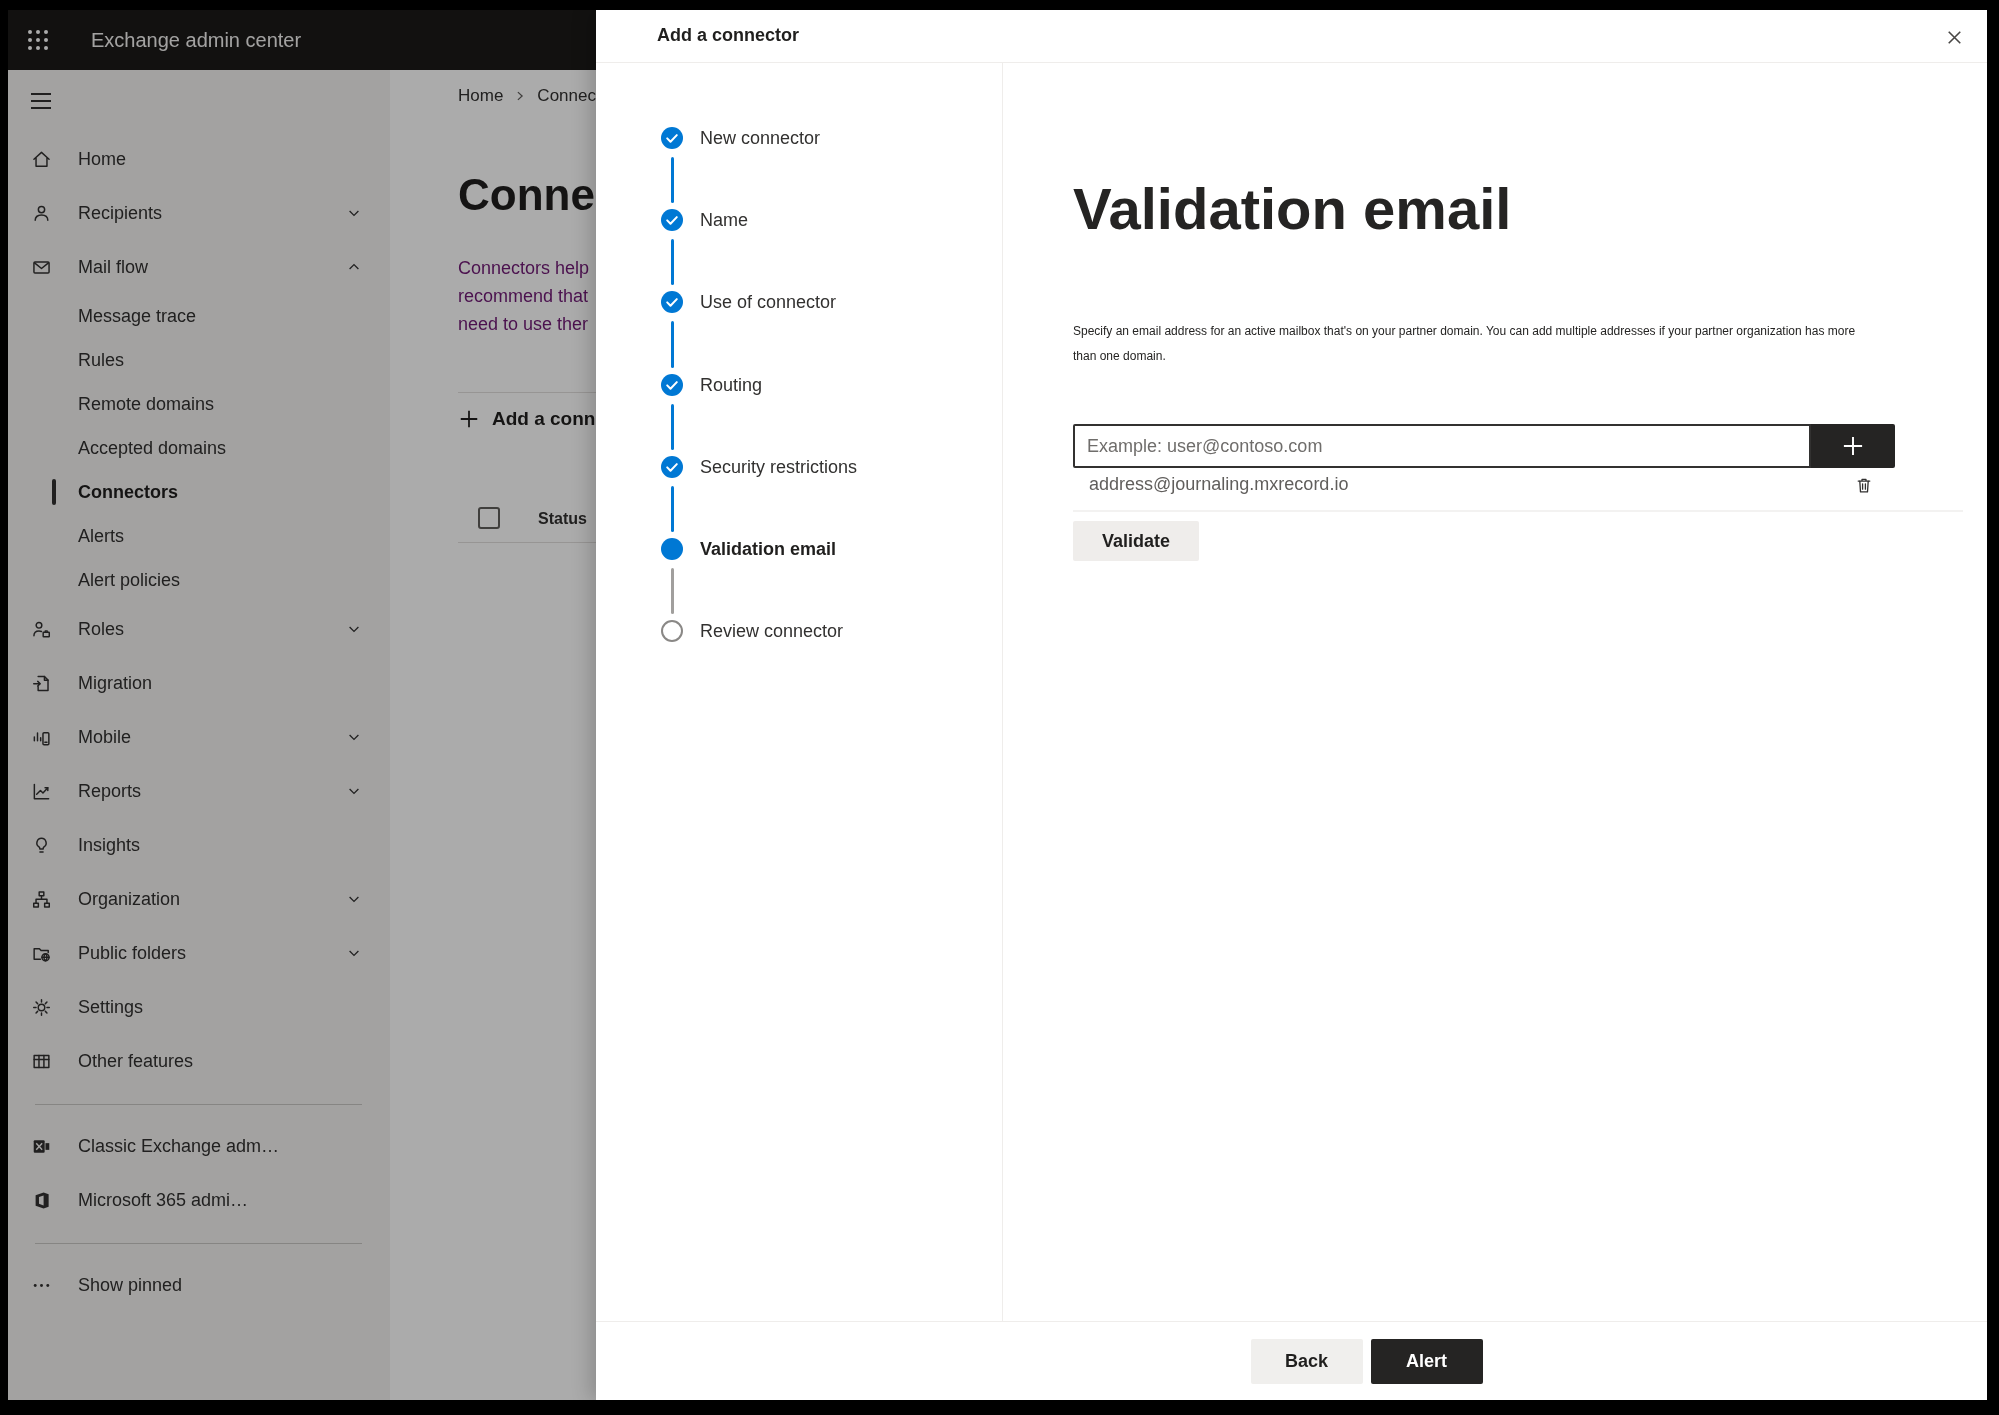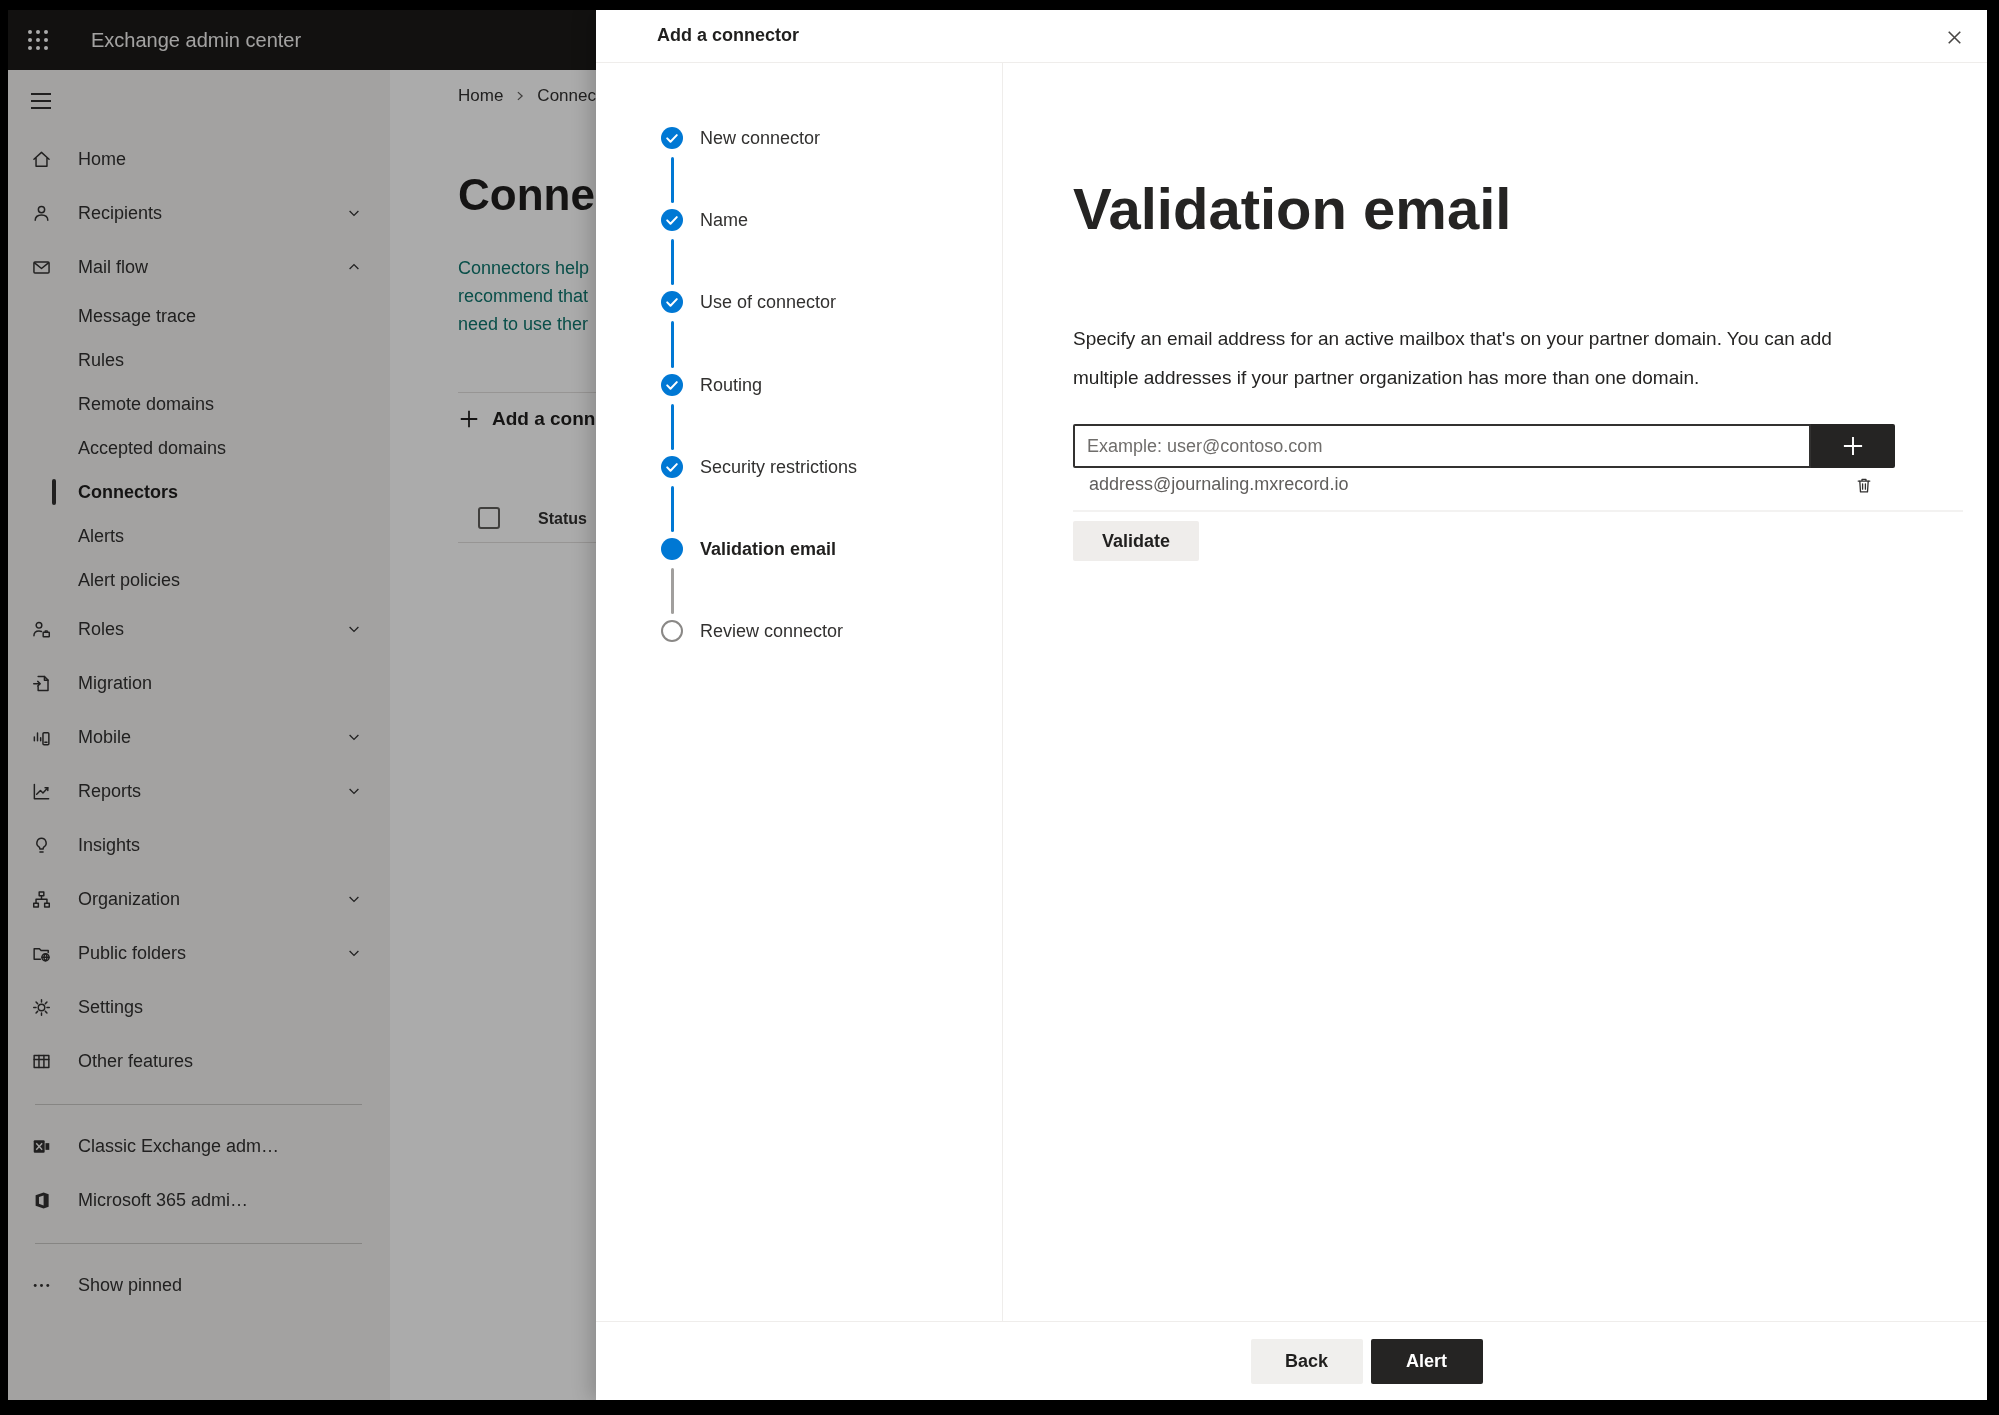--- a/index.html
+++ b/index.html
@@ -25,21 +25,21 @@
   .sel-bar { position:absolute; left:44px; top:9px; width:4px; height:26px; background:#323130; border-radius:2px; }
   .chevron { position:absolute; right:28px; width:16px; height:16px; }
   .side-divider { height:1px; background:#c8c6c4; margin:16px 28px 14px 27px; }
   svg.stroke { fill:none; stroke:#323130; stroke-width:1.4; stroke-linecap:round; stroke-linejoin:round; }
 
   
   .content { position:absolute; left:382px; top:60px; right:0; bottom:0; background:#fff; z-index:1; }
   .crumbs { position:absolute; left:68px; top:16px; display:flex; align-items:center; gap:10px; font-size:17px; color:#323130; white-space:nowrap; }
   .crumb { cursor:pointer; }
   .page-h1 { position:absolute; left:68px; top:100px; font-size:44px; font-weight:700; color:#201f1e; white-space:nowrap; }
-  .page-desc { position:absolute; left:68px; top:184px; font-size:18px; line-height:28px; color:#0f766e; white-space:nowrap; }
+  .page-desc { position:absolute; left:68px; top:184px; font-size:18px; line-height:28px; color:#701a75; white-space:nowrap; }
   .hr1 { position:absolute; left:68px; top:322px; right:0; height:1px; background:#e1dfdd; }
   .add-conn { position:absolute; left:68px; top:338px; display:flex; align-items:center; gap:12px; font-size:19px; font-weight:700; color:#201f1e; cursor:pointer; white-space:nowrap; }
   .cb { position:absolute; left:88px; top:437px; width:22px; height:22px; border:2px solid #605e5c; border-radius:3px; background:#fff; cursor:pointer; }
   .status-h { position:absolute; left:148px; top:440px; font-size:16px; font-weight:700; color:#323130; cursor:pointer; }
   .hr2 { position:absolute; left:68px; top:472px; right:0; height:1px; background:#e1dfdd; }
 
   
   .dim { position:absolute; inset:0; background:rgba(0,0,0,0.33); z-index:5; }
 
   
@@ -60,21 +60,21 @@
   .step.current .step-label { font-weight:700; color:#201f1e; }
   .seg { position:absolute; left:74.5px; width:3px; border-radius:2px; }
   .seg.blue { background:#0078d4; }
   .seg.gray { background:#a19f9d; }
   .s1{top:60px;} .s2{top:142px;} .s3{top:224px;} .s4{top:307px;} .s5{top:389px;} .s6{top:471px;} .s7{top:553px;}
   .g1{top:94px;height:46px;} .g2{top:176px;height:46px;} .g3{top:258px;height:47px;} .g4{top:341px;height:46px;} .g5{top:423px;height:46px;} .g6{top:505px;height:46px;}
 
   
   .pcontent { position:absolute; left:407px; top:0; right:0; bottom:0; }
   .v-h1 { position:absolute; left:70px; top:112px; font-size:58px; font-weight:700; color:#252423; }
-  .v-desc { position:absolute; left:70px; top:256px; width:790px; font-size:19px; line-height:39px; color:#252423; }
+  .v-desc { position:absolute; left:70px; top:256px; width:790px; font-size:12px; line-height:25px; color:#252423; }
   .input-row { position:absolute; left:70px; top:361px; width:822px; height:44px; display:flex; }
   .email-input { flex:1; height:44px; border:2px solid #323130; border-radius:2px 0 0 2px; font-size:18px; padding:0 12px; color:#201f1e; outline:none; font-family:"Liberation Sans", sans-serif; }
   .email-input::placeholder { color:#6f6d6b; }
   .plus-btn { width:84px; height:44px; background:#252423; border:none; display:flex; align-items:center; justify-content:center; cursor:pointer; border-radius:0 2px 2px 0; }
   .addr-row { position:absolute; left:70px; top:395px; width:822px; height:52px; display:flex; align-items:center; }
   .addr-text { margin-left:16px; font-size:18px; color:#605e5c; }
   .trash-btn { position:absolute; right:18px; top:14px; width:26px; height:26px; background:none; border:none; display:flex; align-items:center; justify-content:center; cursor:pointer; }
   .addr-hr { position:absolute; left:70px; top:447px; width:890px; height:2px; background:#f3f2f1; }
   .validate-btn { position:absolute; left:70px; top:458px; width:126px; height:40px; background:#efedeb; border:none; border-radius:2px; font-size:18px; font-weight:700; color:#201f1e; cursor:pointer; font-family:"Liberation Sans", sans-serif; }
 

